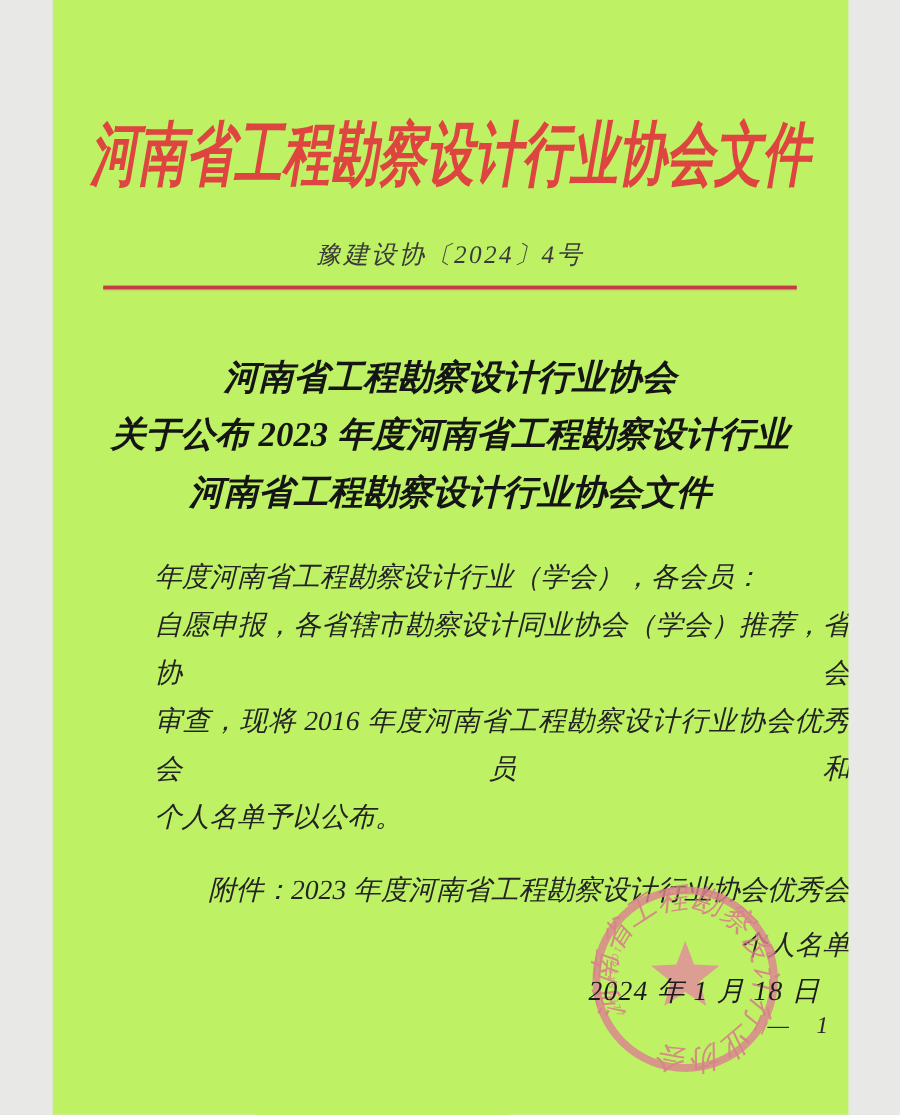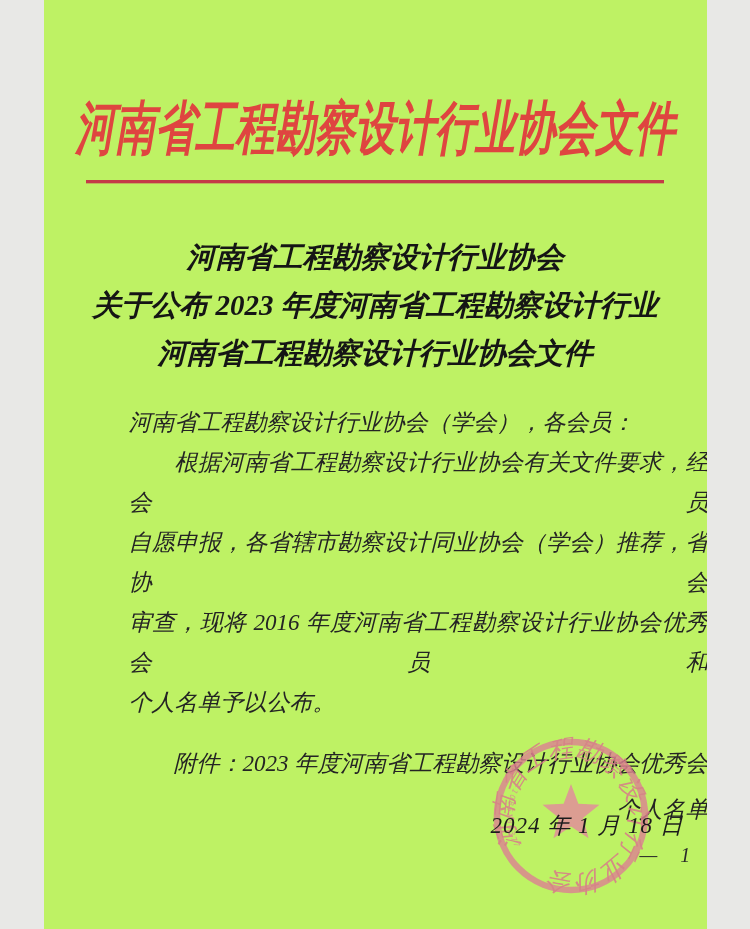--- a/index.html
+++ b/index.html
@@ -83,32 +83,32 @@
     z-index: 2;
   }
 </style>
 </head>
 <body>
 
 <div class="page">
 
   <div class="red-header">河南省工程勘察设计行业协会文件</div>
 
+  <div class="doc-number">豫建设协〔2024〕4号</div>
 
   <div class="red-line"></div>
 
   <div class="notice-title">
     <div class="title-line">河南省工程勘察设计行业协会</div>
     <div class="title-line">关于公布 2023 年度河南省工程勘察设计行业</div>
     <div class="title-line">河南省工程勘察设计行业协会文件</div>
   </div>
 
   <div class="body-block">
-    <div class="body-line">河南省工程勘察设计行业协会（学会），各会员：</div>
-    <div class="body-line just indent">根据河南省工程勘察设计行业协会有关文件要求，经会员</div>
+    <div class="body-line">年度河南省工程勘察设计行业（学会），各会员：</div>
     <div class="body-line just">自愿申报，各省辖市勘察设计同业协会（学会）推荐，省协会</div>
     <div class="body-line just">审查，现将 2016 年度河南省工程勘察设计行业协会优秀会员和</div>
     <div class="body-line">个人名单予以公布。</div>
 
     <div class="attach-block">
       <div class="body-line attach-line1">附件：2023 年度河南省工程勘察设计行业协会优秀会员和</div>
       <div class="body-line attach-line2">个人名单</div>
     </div>
   </div>
 

